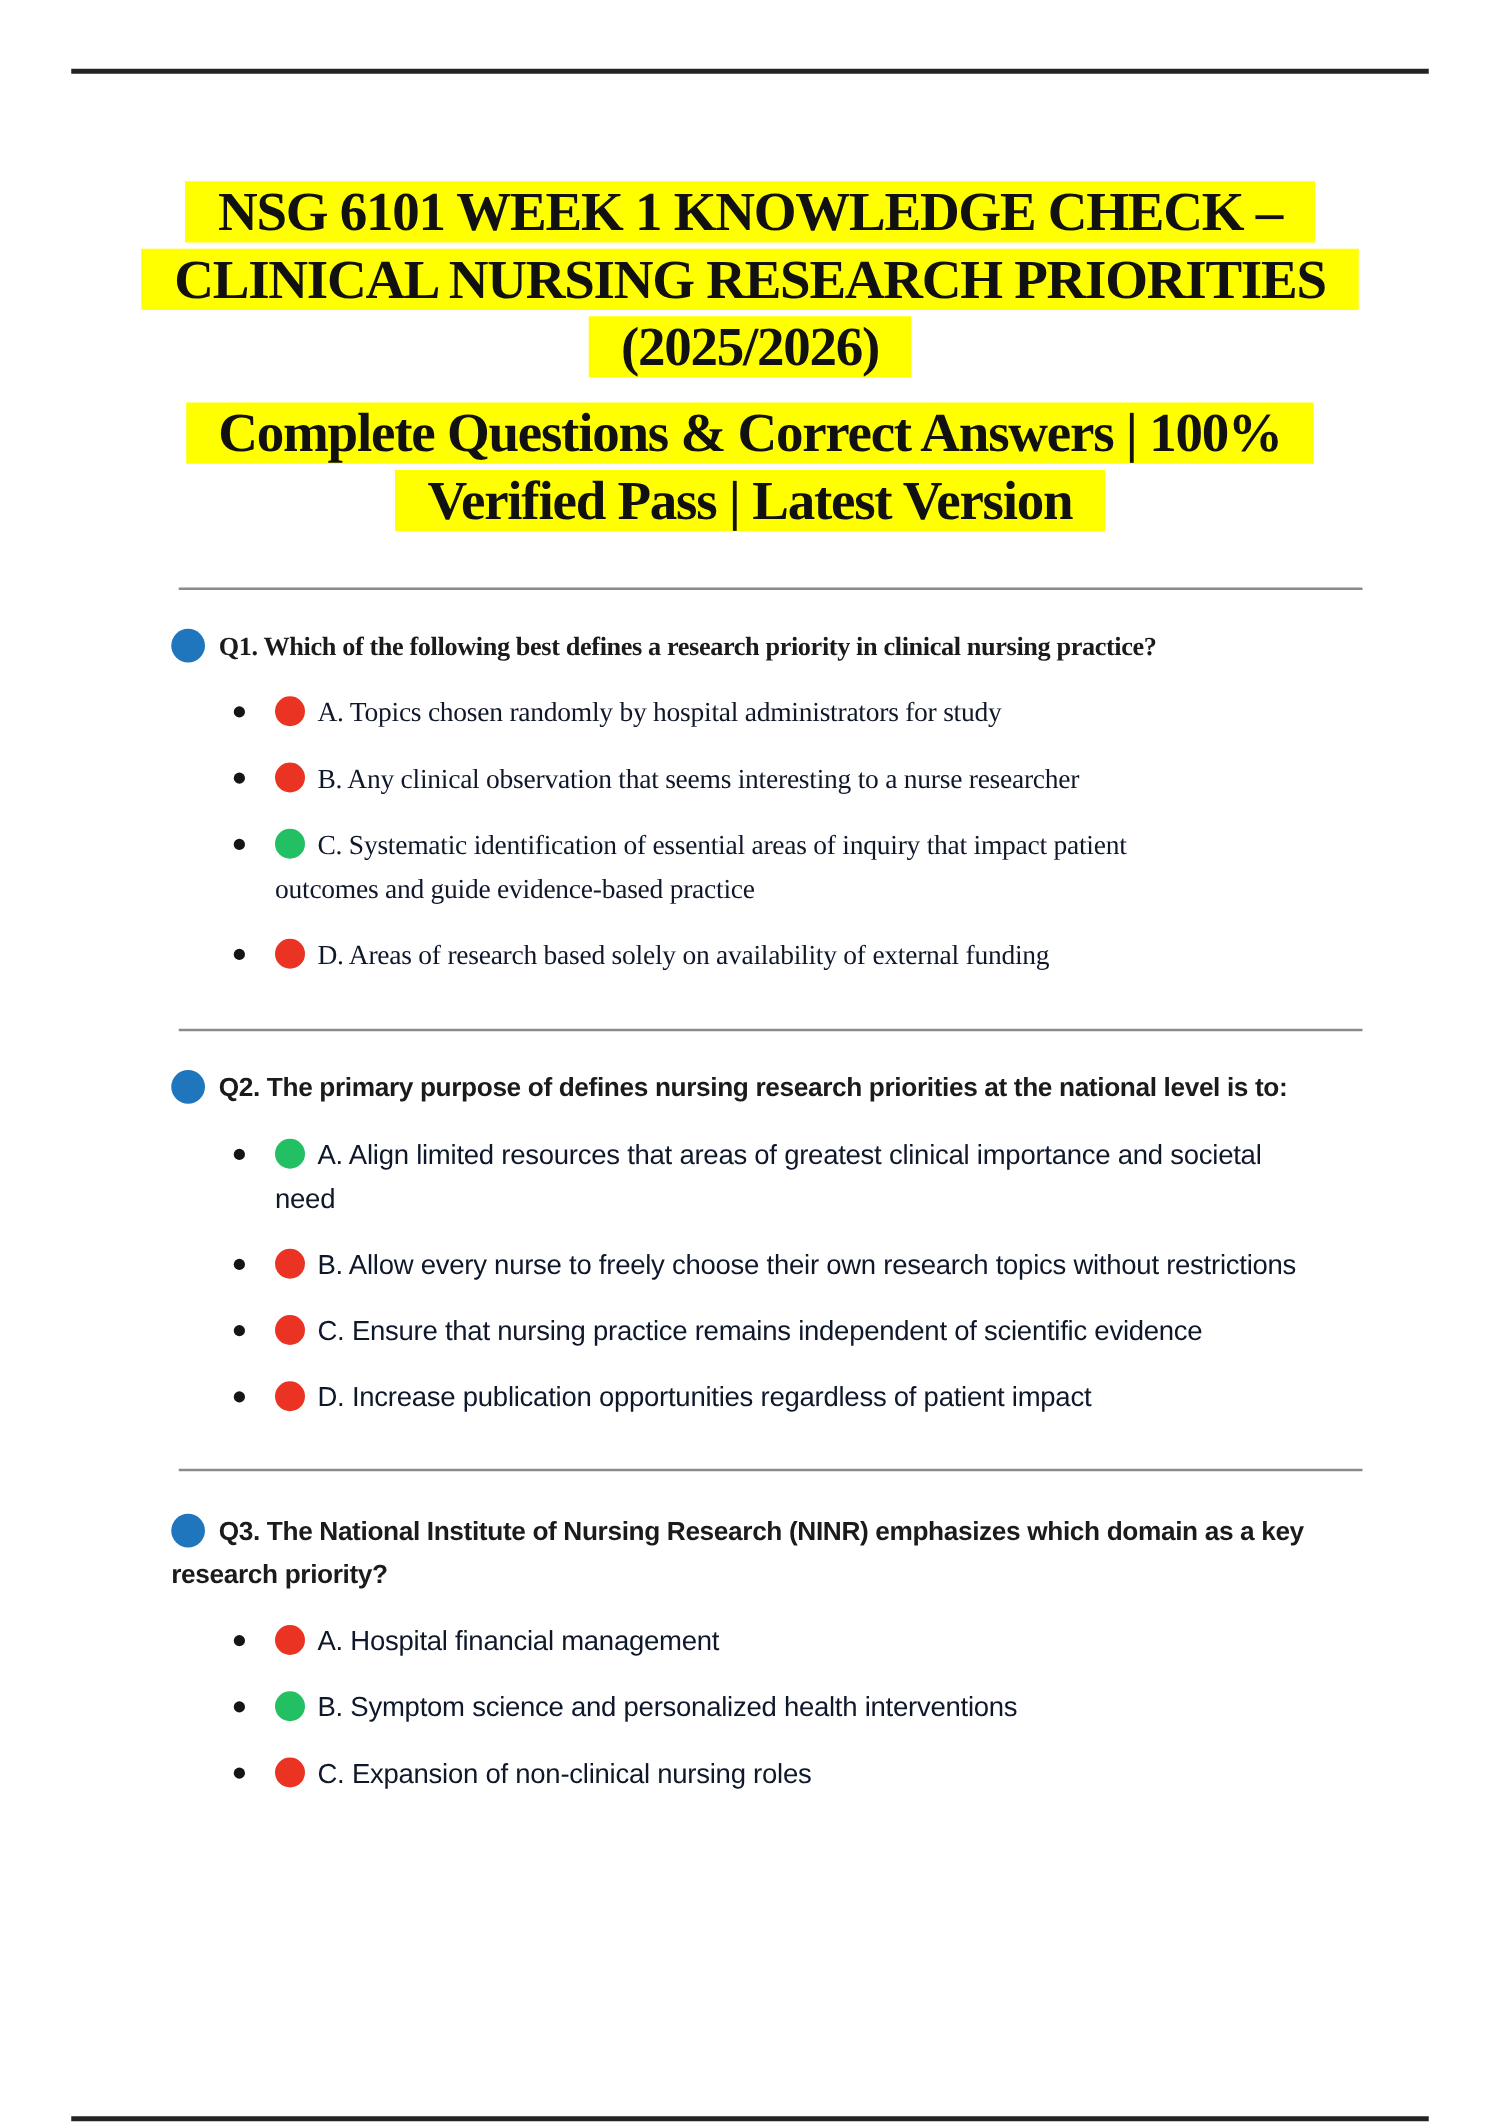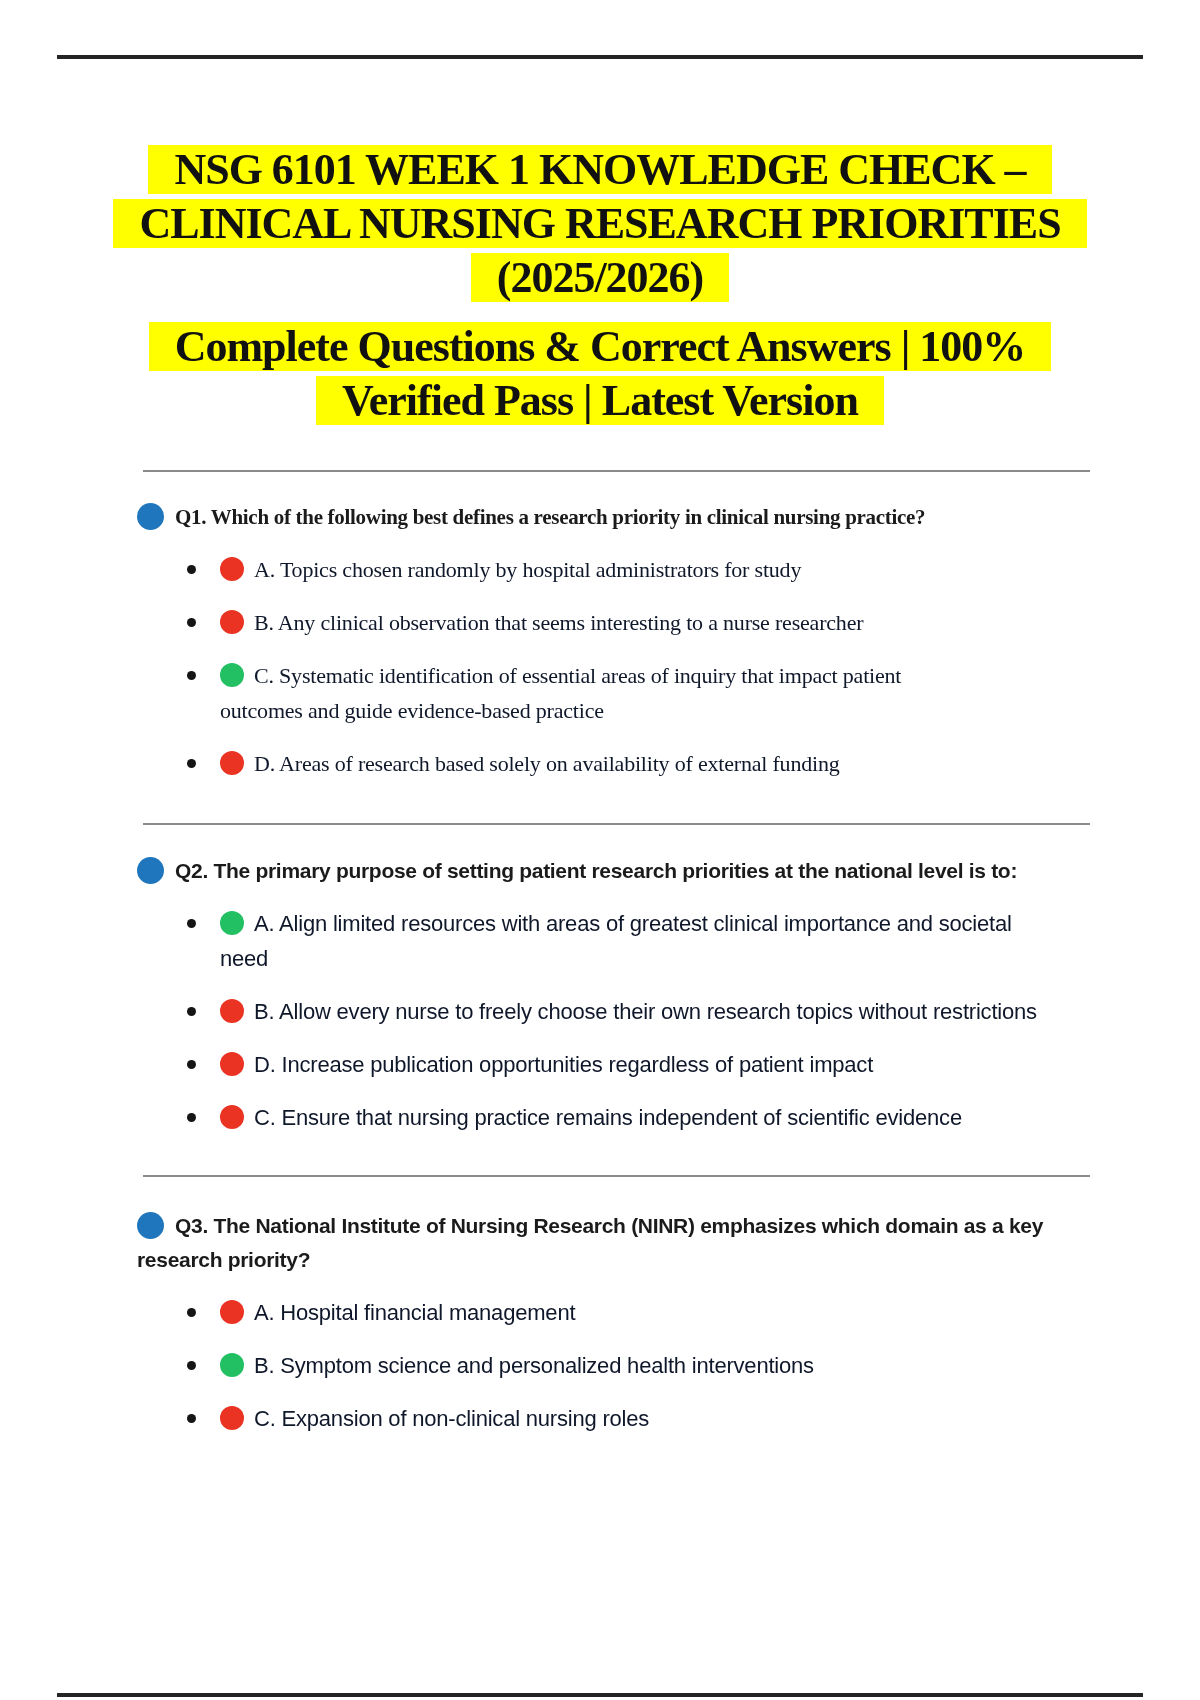--- a/index.html
+++ b/index.html
@@ -118,33 +118,33 @@
     </div>
     <div class="option">
       <span class="bullet"></span><span class="opt-marker" data-status="incorrect"></span><span>D. Areas of research based solely on availability of external funding</span>
     </div>
   </section>
 
   <div class="divider d2"></div>
 
   <section class="question-section s2">
     <div class="question">
-      <span class="q-marker"></span><span>Q2. The primary purpose of setting patient research priorities at the national level is to:</span>
+      <span class="q-marker"></span><span>Q2. The primary purpose of defines nursing research priorities at the national level is to:</span>
     </div>
     <div class="option">
-      <span class="bullet"></span><span class="opt-marker" data-status="correct"></span><span>A. Align limited resources with areas of greatest clinical importance and societal</span><span class="opt-line2">need</span>
+      <span class="bullet"></span><span class="opt-marker" data-status="correct"></span><span>A. Align limited resources that areas of greatest clinical importance and societal</span><span class="opt-line2">need</span>
     </div>
     <div class="option">
       <span class="bullet"></span><span class="opt-marker" data-status="incorrect"></span><span>B. Allow every nurse to freely choose their own research topics without restrictions</span>
     </div>
     <div class="option">
-      <span class="bullet"></span><span class="opt-marker" data-status="incorrect"></span><span>D. Increase publication opportunities regardless of patient impact</span>
+      <span class="bullet"></span><span class="opt-marker" data-status="incorrect"></span><span>C. Ensure that nursing practice remains independent of scientific evidence</span>
     </div>
     <div class="option">
-      <span class="bullet"></span><span class="opt-marker" data-status="incorrect"></span><span>C. Ensure that nursing practice remains independent of scientific evidence</span>
+      <span class="bullet"></span><span class="opt-marker" data-status="incorrect"></span><span>D. Increase publication opportunities regardless of patient impact</span>
     </div>
   </section>
 
   <div class="divider d3"></div>
 
   <section class="question-section s3">
     <div class="question">
       <span class="q-marker"></span><span>Q3. The National Institute of Nursing Research (NINR) emphasizes which domain as a key</span><span class="q-line2">research priority?</span>
     </div>
     <div class="option">

